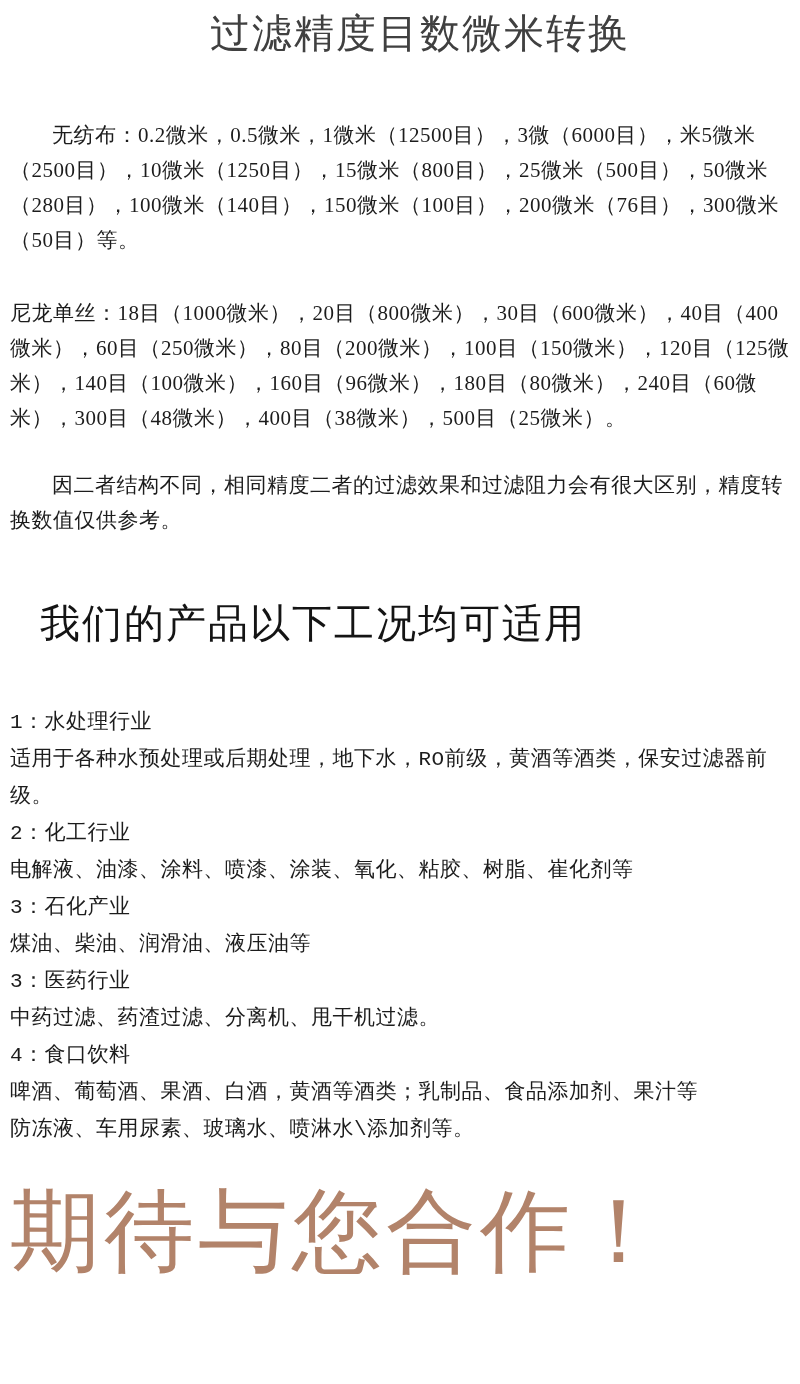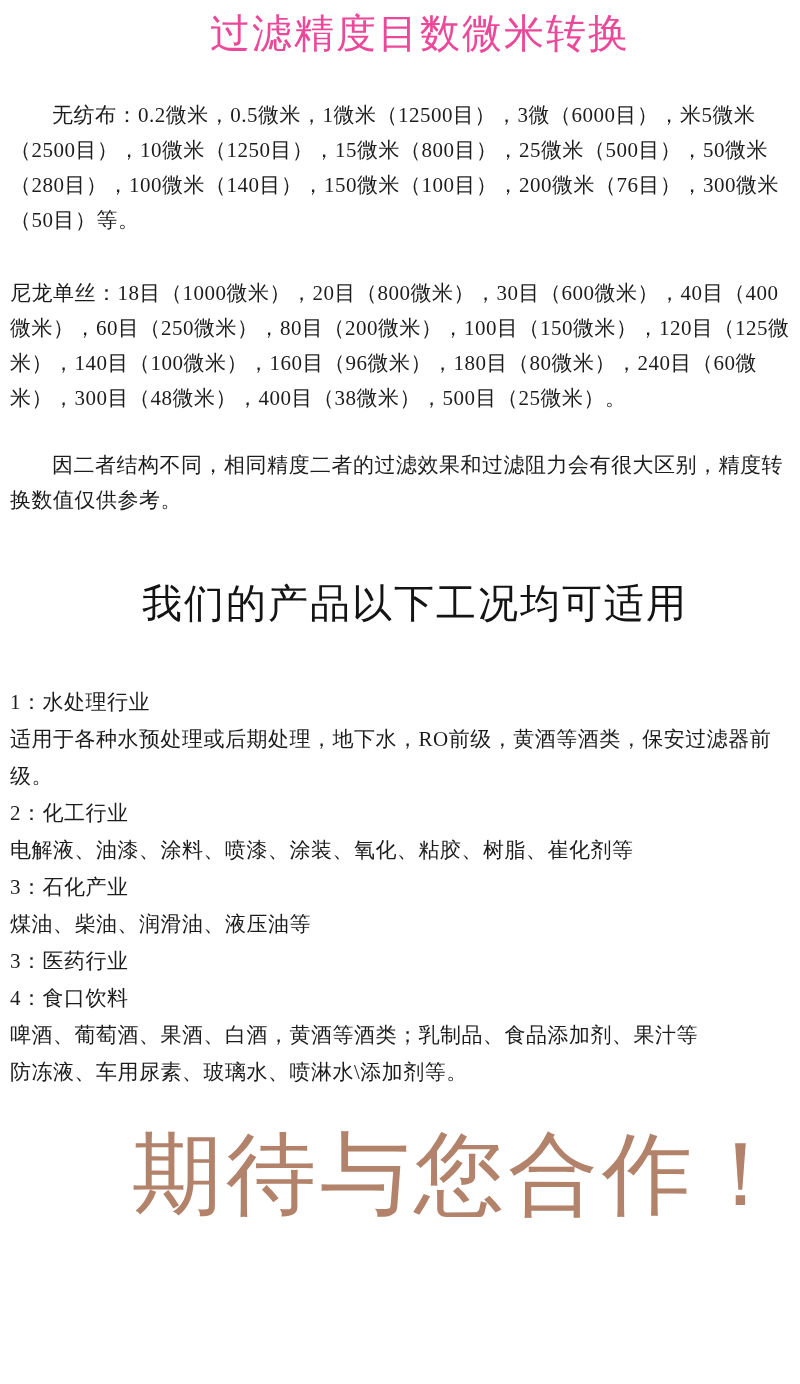--- a/index.html
+++ b/index.html
@@ -22,54 +22,53 @@
     background: #ffffff;
   }
   .main-title {
     margin: 10px 0 0 0;
     padding-left: 40px;
     text-align: center;
     font-size: 40px;
     font-weight: normal;
     letter-spacing: 2px;
     line-height: 48px;
-    color: #ec4899;
+    color: #404040;
   }
   .para {
     font-size: 21px;
     line-height: 35px;
     letter-spacing: 0.5px;
     text-align: left;
     color: #1c1c1c;
     margin: 0;
   }
   .para.indent { text-indent: 2em; }
-  .p-nonwoven { margin-top: 40px; }
+  .p-nonwoven { margin-top: 60px; }
   .p-nylon    { margin-top: 38px; }
   .p-note     { margin-top: 32px; }
   .second-title {
     margin: 62px 0 12px 0;
     padding-left: 30px;
-    text-align: center;
     font-size: 40px;
     font-weight: normal;
     letter-spacing: 2px;
     line-height: 48px;
     color: #141414;
   }
-  .usecase-list { margin-top: 56px; }
+  .usecase-list { margin-top: 56px; font-family: Liberation Mono, monospace; }
   .usecase-list div {
     font-size: 21px;
     line-height: 37px;
     letter-spacing: 0.5px;
     color: #1c1c1c;
   }
   .slogan {
     margin-top: 36px;
-    text-align: right;
+    text-align: left;
     font-size: 90px;
     letter-spacing: 4px;
     line-height: 96px;
     white-space: nowrap;
     color: #b2836a;
   }
 </style>
 </head>
 <body>
 
@@ -86,20 +85,21 @@
   <h2 class="second-title">我们的产品以下工况均可适用</h2>
 
   <div class="usecase-list">
     <div>1：水处理行业</div>
     <div>适用于各种水预处理或后期处理，地下水，RO前级，黄酒等酒类，保安过滤器前级。</div>
     <div>2：化工行业</div>
     <div>电解液、油漆、涂料、喷漆、涂装、氧化、粘胶、树脂、崔化剂等</div>
     <div>3：石化产业</div>
     <div>煤油、柴油、润滑油、液压油等</div>
     <div>3：医药行业</div>
+    <div>中药过滤、药渣过滤、分离机、甩干机过滤。</div>
     <div>4：食口饮料</div>
     <div>啤酒、葡萄酒、果酒、白酒，黄酒等酒类；乳制品、食品添加剂、果汁等</div>
     <div>防冻液、车用尿素、玻璃水、喷淋水\添加剂等。</div>
   </div>
 
   <div class="slogan" style="color: rgb(178, 131, 106);">期待与您合作！</div>
 
 </div>
 
 </body></html>

